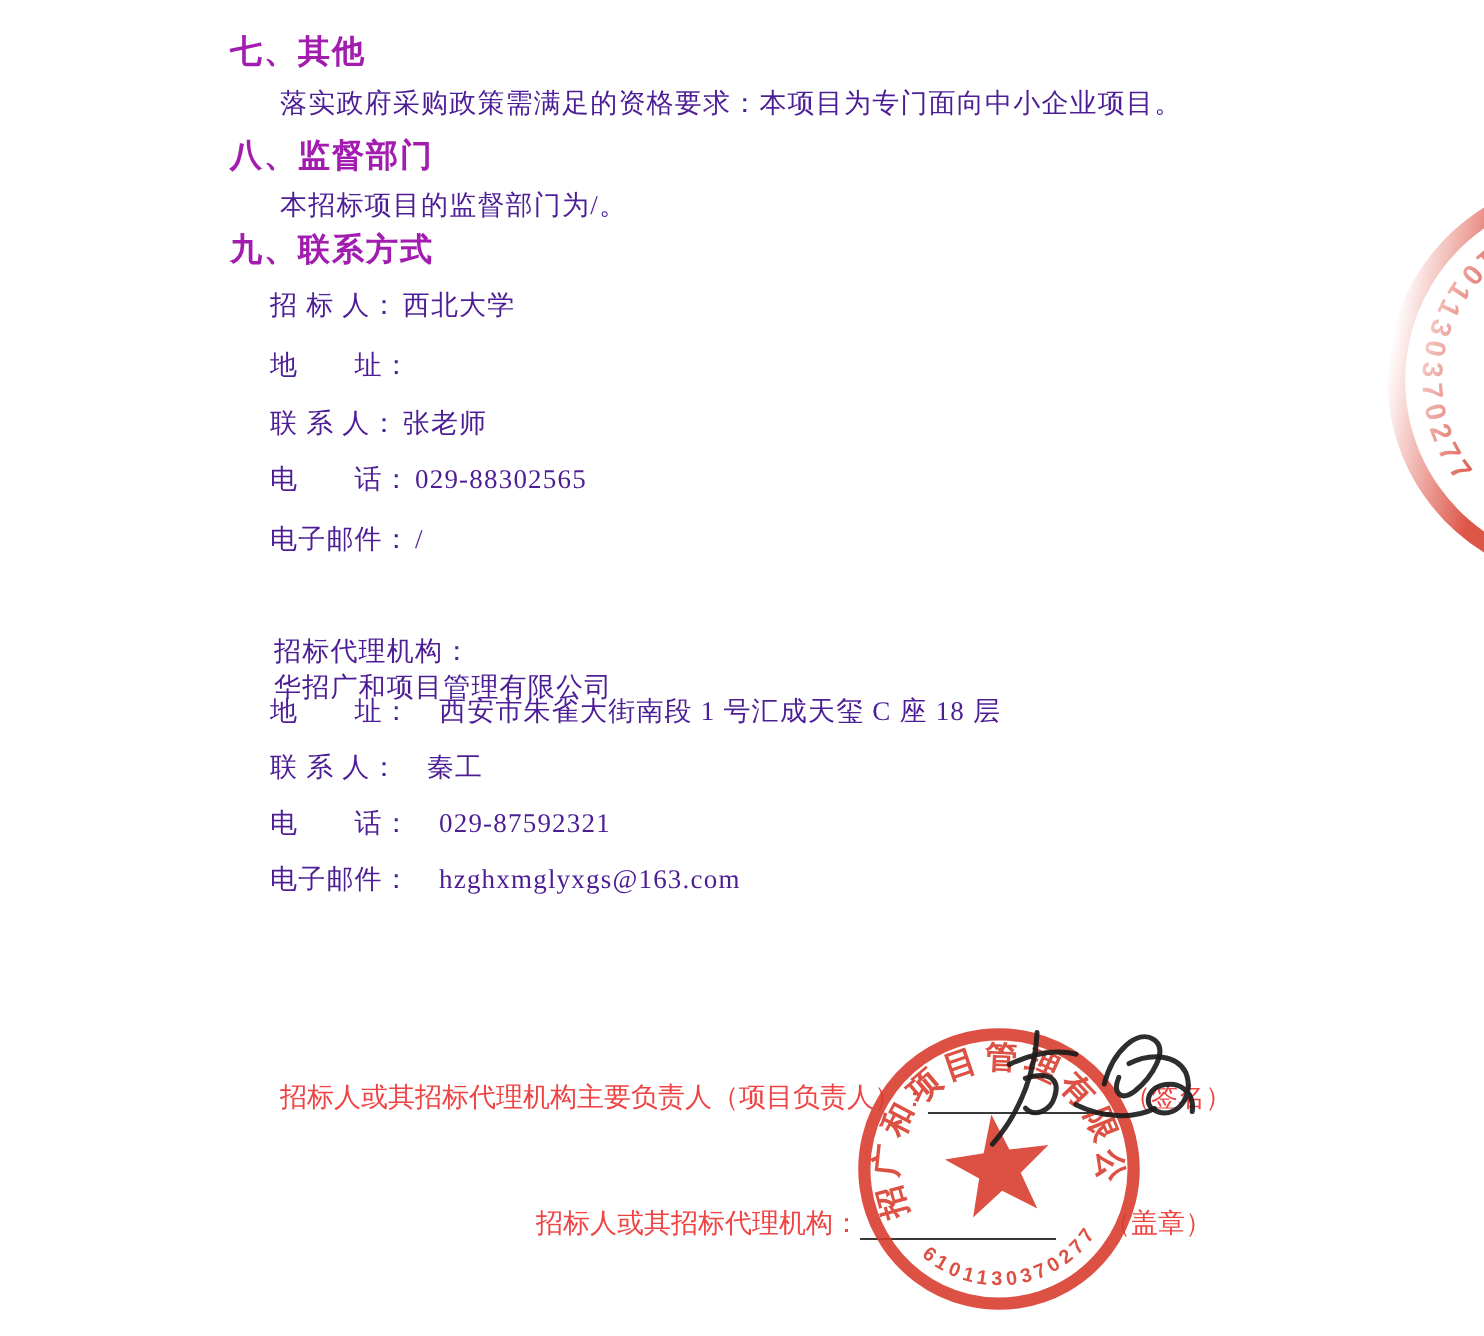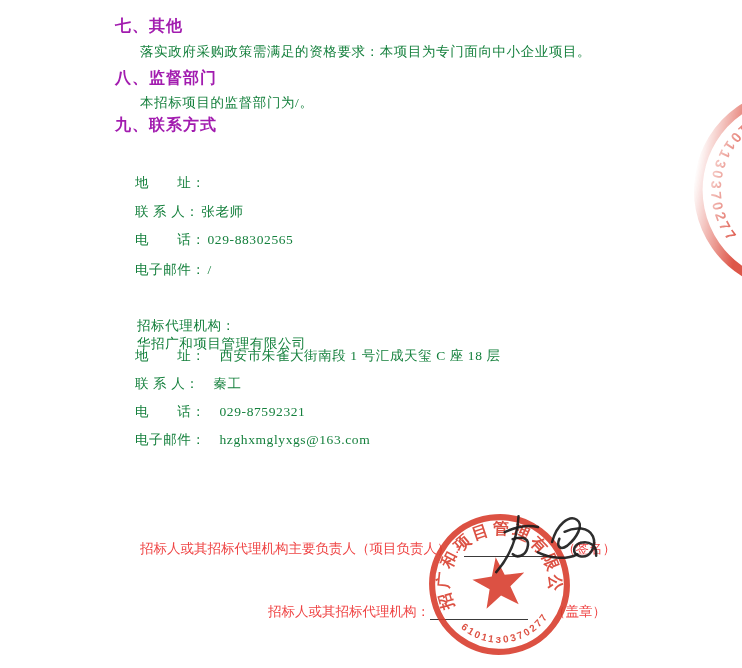--- a/index.html
+++ b/index.html
@@ -10,21 +10,21 @@
     overflow:hidden;
     font-family:"Liberation Serif","DejaVu Serif",serif;
     color:#262626;
   }
   .abs{position:absolute;}
   .h{
     font-size:16px;font-weight:bold;letter-spacing:1px;
     color:#a21caf;white-space:nowrap;
   }
   .body-text{
-    font-size:13.5px;letter-spacing:0.6px;color:#15803d;white-space:nowrap;
+    font-size:13.5px;letter-spacing:0.6px;color:#4c1d95;white-space:nowrap;
   }
   .row{display:flex;align-items:baseline;}
   .lbl{white-space:pre;}
   .val{margin-left:2px;white-space:pre;}
   .val-gap{margin-left:14px;}
   .signline{
     display:inline-block;height:16px;
     border-bottom:1.4px solid #3a3a3a;
     vertical-align:baseline;
   }
@@ -57,20 +57,24 @@
 <div id="page">
 
   <div class="abs h" style="left:115px;top:16px;">七、其他</div>
   <div class="abs body-text" style="left:140px;top:43px;">落实政府采购政策需满足的资格要求：本项目为专门面向中小企业项目。</div>
 
   <div class="abs body-text" style="left:140px;top:94px;">本招标项目的监督部门为/。</div>
   <div class="abs h" style="left:115px;top:68px;">八、监督部门</div>
 
   <div class="abs h" style="left:115px;top:115px;">九、联系方式</div>
 
+  <div class="abs row body-text" style="left:135px;top:144px;">
+    <span class="lbl">招 标 人：</span>
+    <span class="val">西北大学</span>
+  </div>
   <div class="abs row body-text" style="left:135px;top:174px;">
     <span class="lbl">地　　址：</span>
   </div>
   <div class="abs row body-text" style="left:135px;top:203px;">
     <span class="lbl">联 系 人：</span>
     <span class="val">张老师</span>
   </div>
   <div class="abs row body-text" style="left:135px;top:231px;">
     <span class="lbl">电　　话：</span>
     <span class="val">029-88302565</span>

